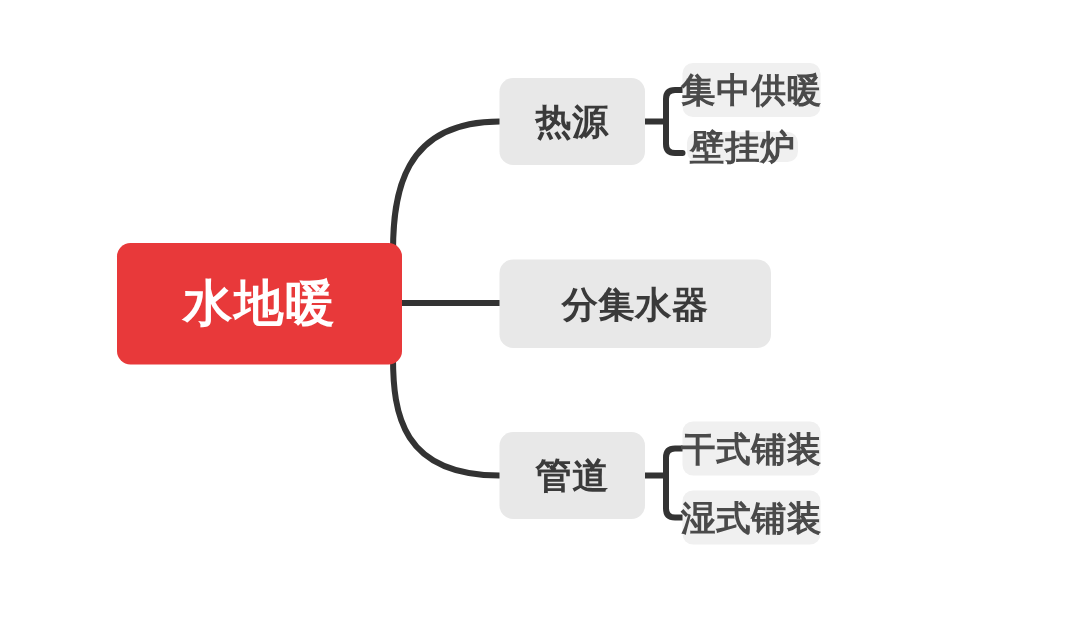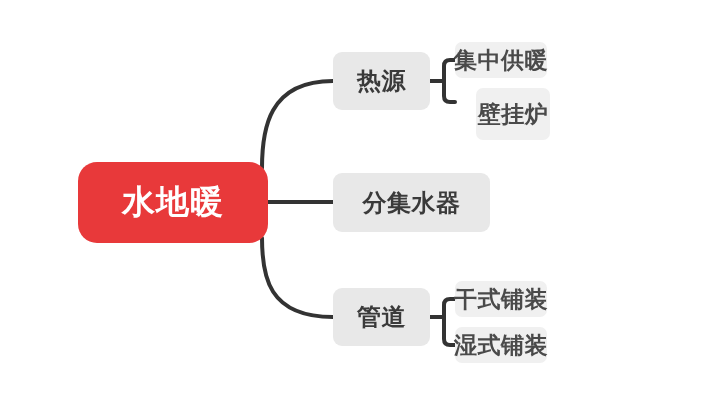--- a/index.html
+++ b/index.html
@@ -36,21 +36,21 @@
     text-align: center;
     white-space: nowrap;
   }
   
   #node-root {
     left: 78px;
     top: 162px;
     width: 190px;
     height: 81px;
     background: #E8393A;
-    border-radius: 19px;
+    border-radius: 9px;
     color: #ffffff;
     font-size: 33px;
     font-weight: bold;
     letter-spacing: 1px;
   }
   
   .branch-node {
     background: #E8E8E8;
     border-radius: 9px;
     color: #3A3A3A;
@@ -61,21 +61,21 @@
   }
   #node-branch-0 {
     left: 333px;
     top: 52px;
     width: 97px;
     height: 58px;
   }
   #node-branch-1 {
     left: 333px;
     top: 173px;
-    width: 157px;
+    width: 181px;
     height: 59px;
   }
   #node-branch-2 {
     left: 333px;
     top: 288px;
     width: 97px;
     height: 58px;
   }
   
   .leaf-node {
@@ -86,24 +86,24 @@
     font-weight: bold;
     letter-spacing: 0.5px;
   }
   #node-leaf-0-0 {
     left: 455px;
     top: 42px;
     width: 92px;
     height: 36px;
   }
   #node-leaf-0-1 {
-    left: 476px;
+    left: 458px;
     top: 88px;
     width: 74px;
-    height: 52px;
+    height: 20px;
   }
   #node-leaf-2-0 {
     left: 455px;
     top: 281px;
     width: 92px;
     height: 36px;
   }
   #node-leaf-2-1 {
     left: 455px;
     top: 327px;

